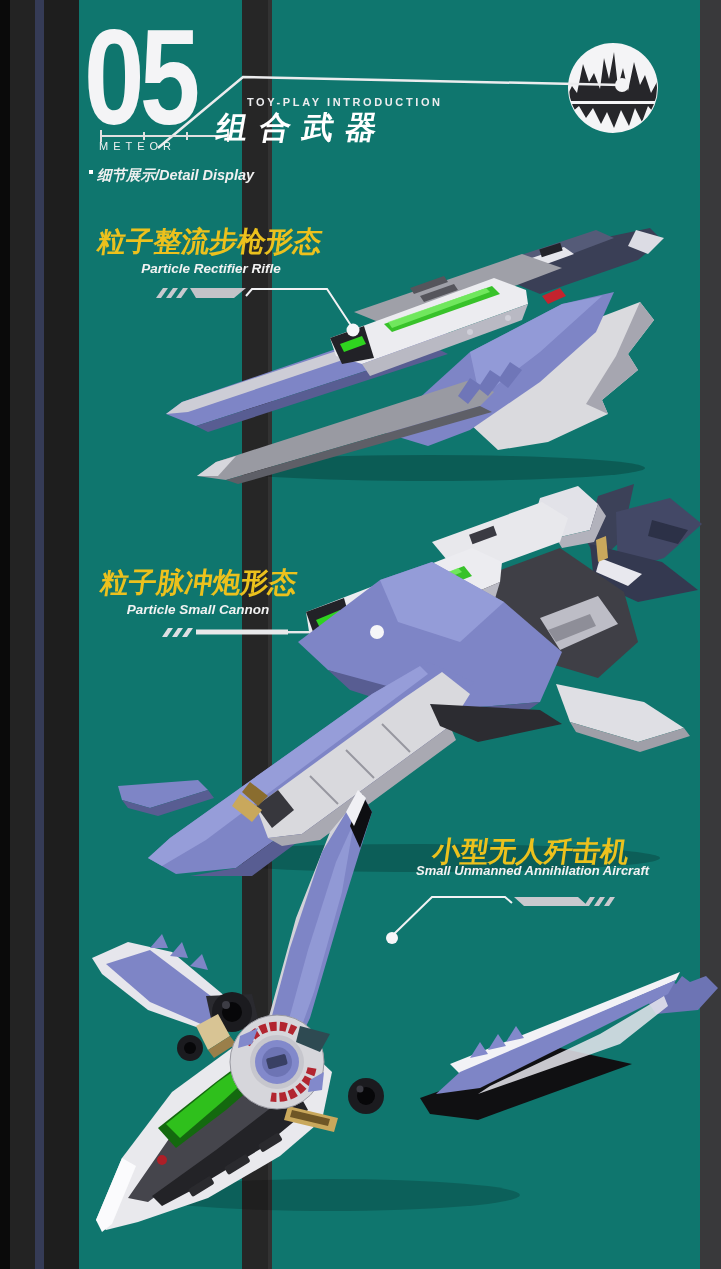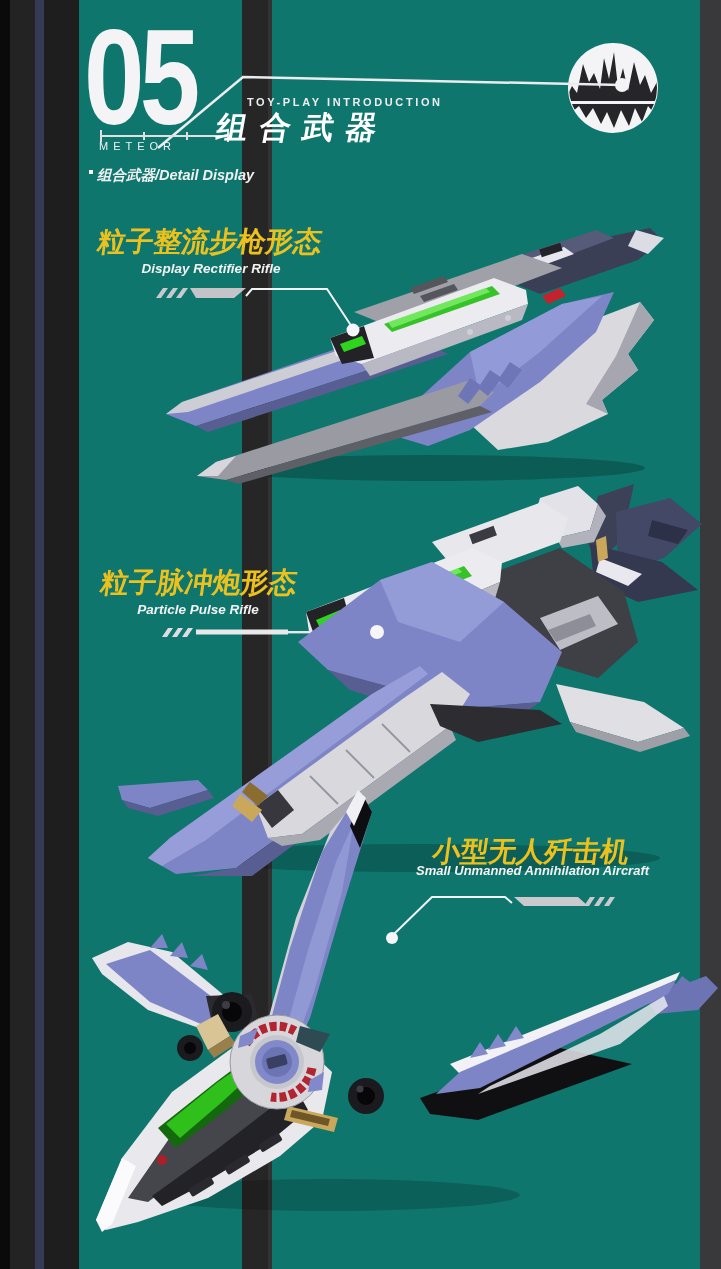--- a/index.html
+++ b/index.html
@@ -280,23 +280,23 @@
       <polygon points="506,1042 516,1026 524,1038" fill="#8289cb"></polygon>
     </g>
   </svg>
 
   <div class="abs num05">05</div>
   <div class="abs brand">METEOR</div>
   <div class="abs kicker">TOY-PLAY INTRODUCTION</div>
   <div class="abs title-cn">组合武器</div>
 
   <div class="abs note-bullet"></div>
-  <div class="abs detail-note">组合武器/Detail Display</div>
+  <div class="abs detail-note">细节展示/Detail Display</div>
 
   <div class="abs cn-label cn1" style="color: rgb(236, 193, 29);">粒子整流步枪形态</div>
-  <div class="abs en-label en1">Display Rectifier Rifle</div>
+  <div class="abs en-label en1">Particle Rectifier Rifle</div>
 
   <div class="abs cn-label cn2" style="color: rgb(236, 193, 29);">粒子脉冲炮形态</div>
-  <div class="abs en-label en2">Particle Pulse Rifle</div>
+  <div class="abs en-label en2">Particle Small Cannon</div>
 
   <div class="abs cn-label cn3" style="color: rgb(236, 193, 29);">小型无人歼击机</div>
   <div class="abs en-label en3">Small Unmanned Annihilation Aircraft</div>
 </div>
 
 </body></html>

